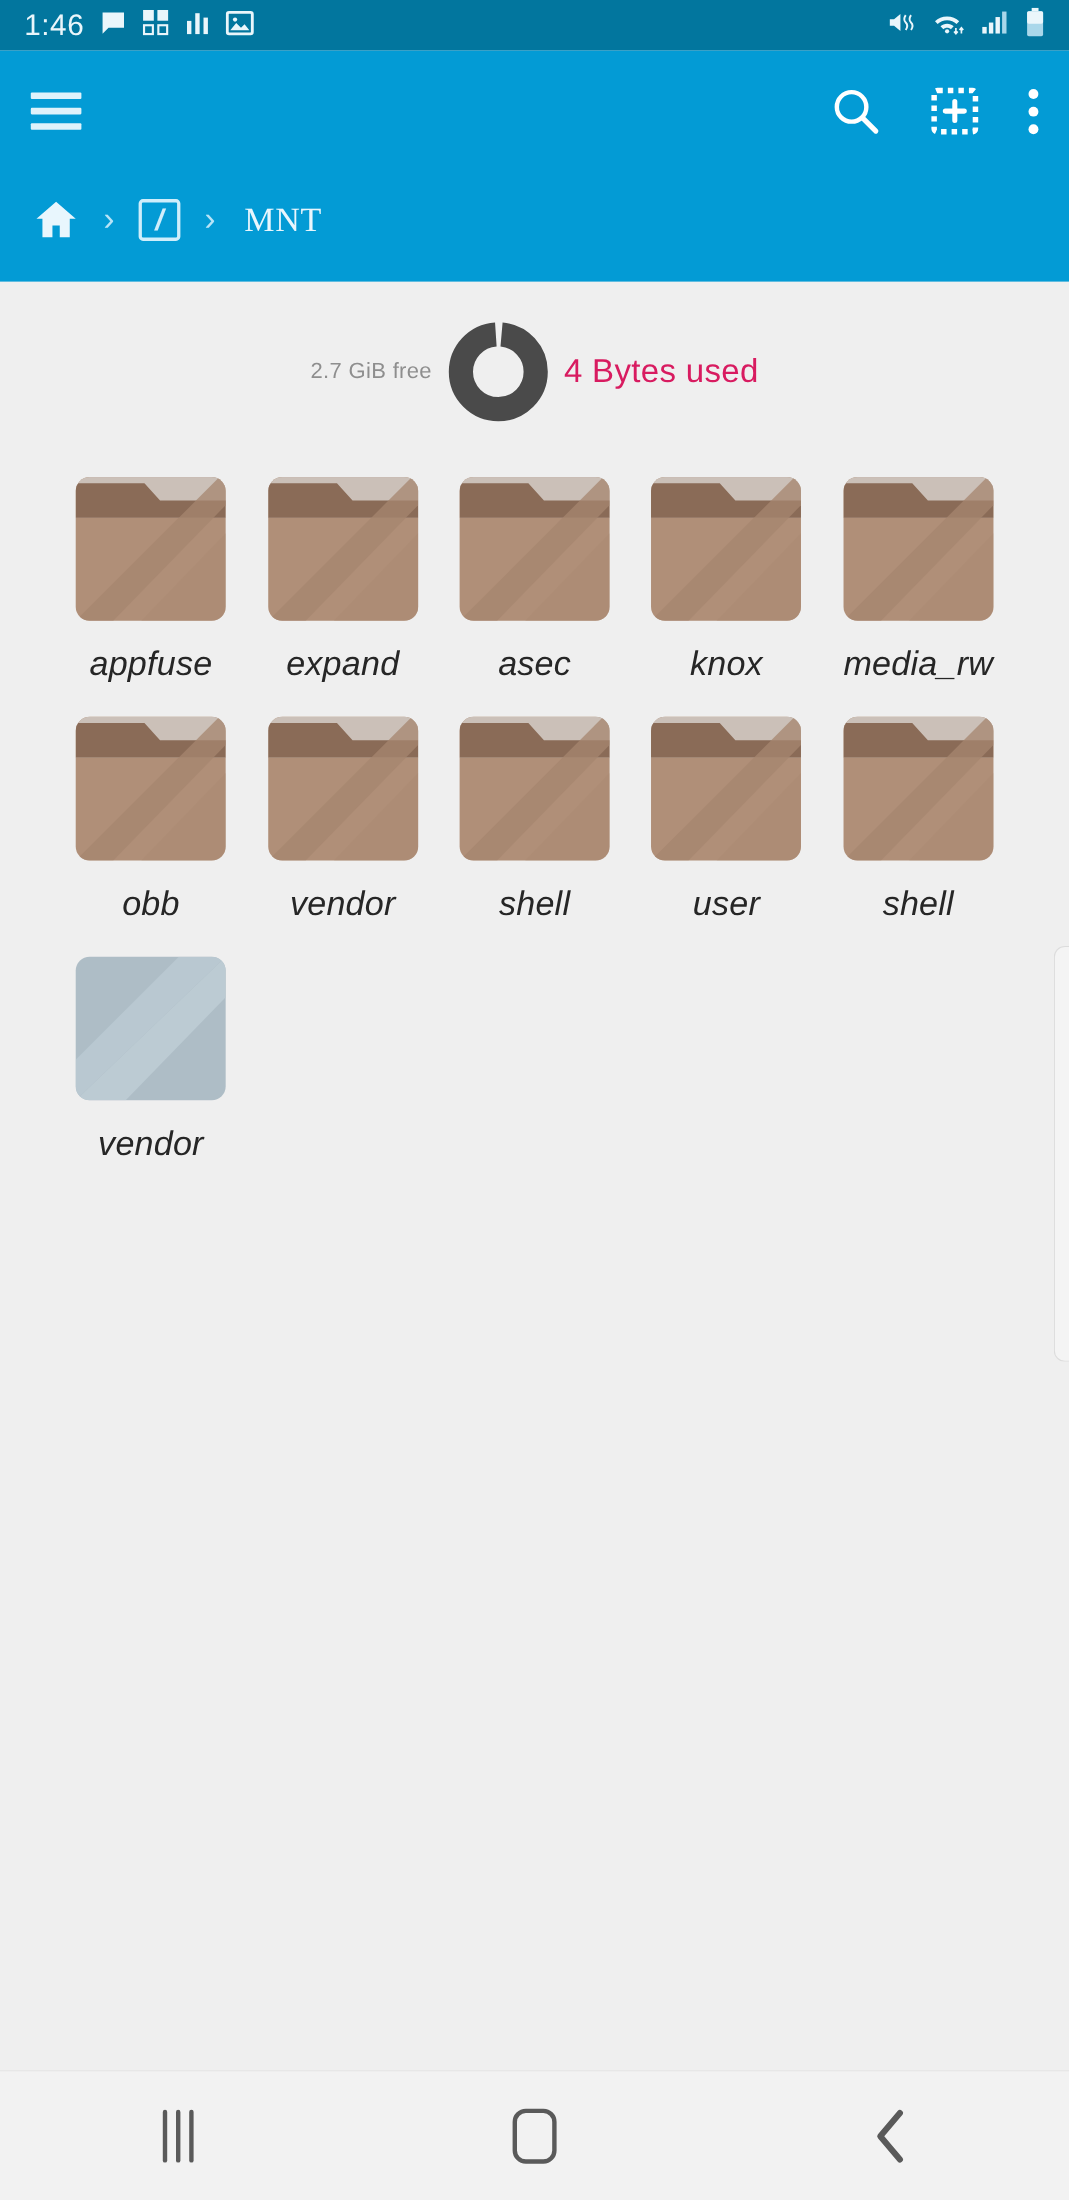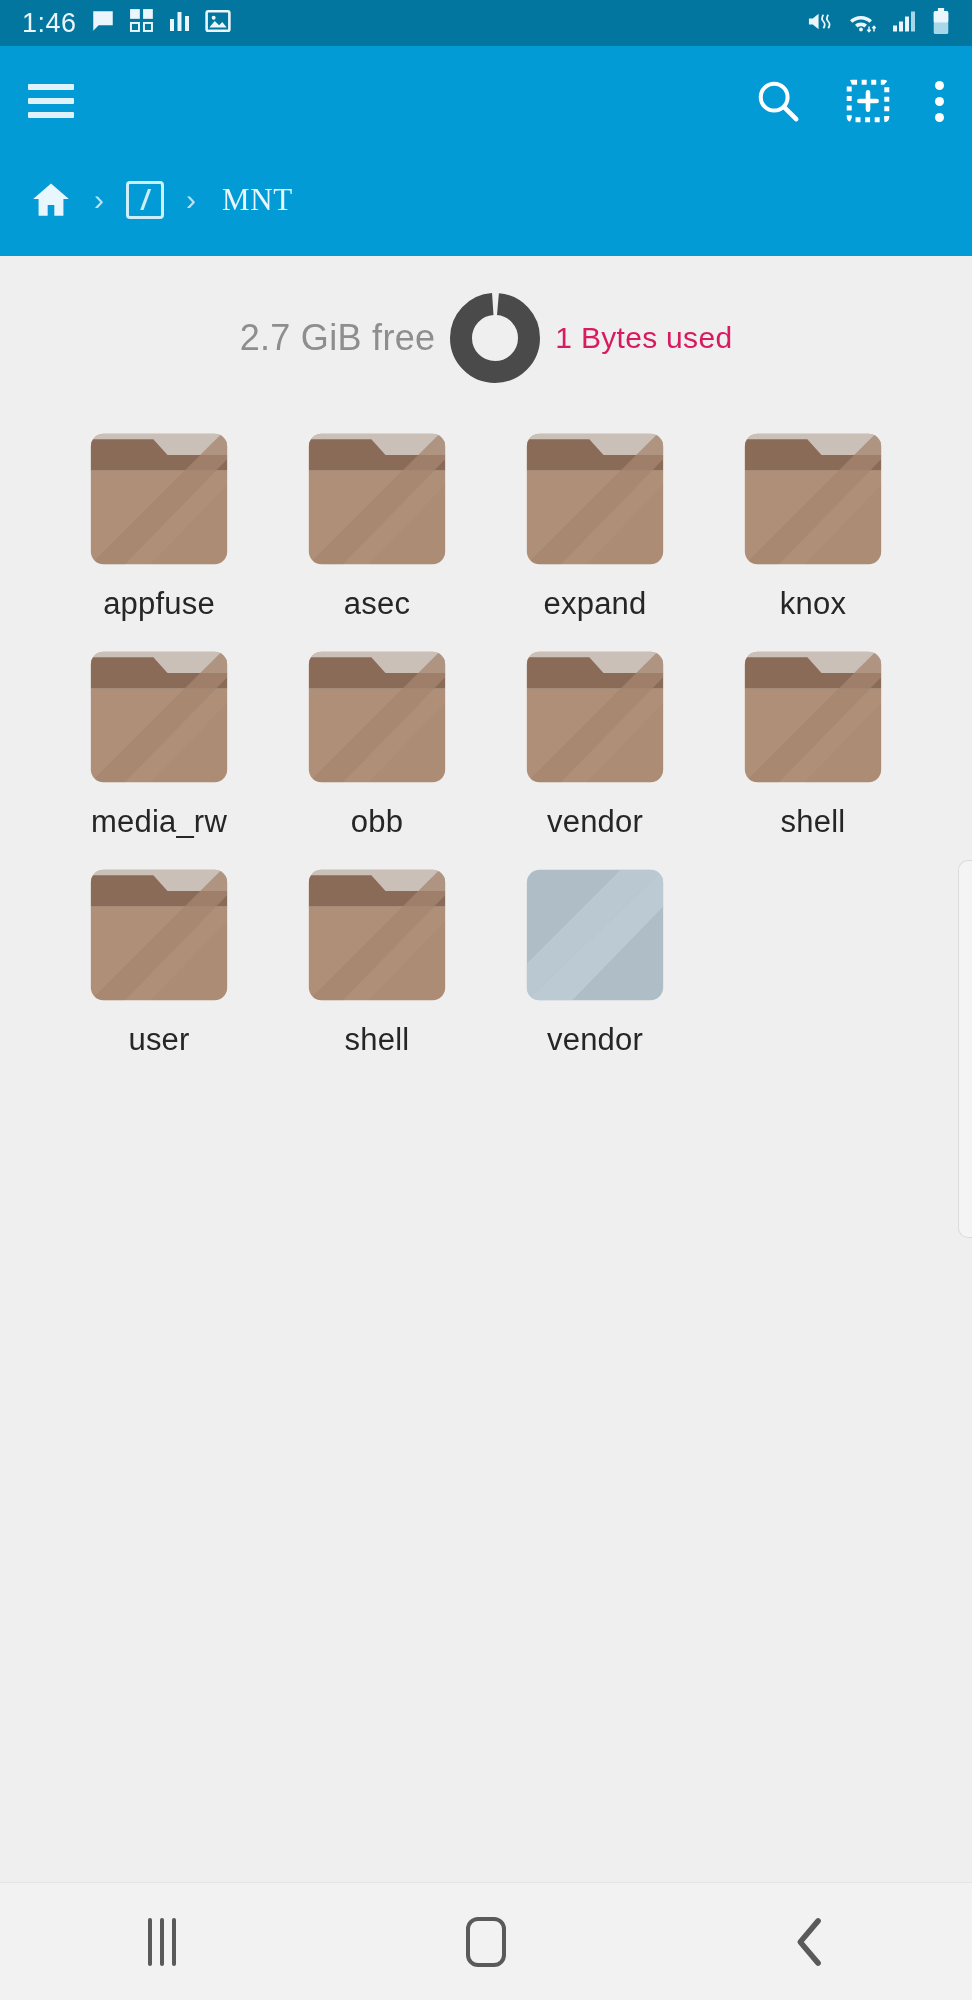--- a/index.html
+++ b/index.html
@@ -49,28 +49,28 @@
     width:38px; height:38px; border:3.5px solid #cfeefb; border-radius:4px;
     display:flex; align-items:center; justify-content:center;
   }
   .root-slash { color:#cfeefb; font-size:27px; font-style:italic; line-height:1; font-weight:600; }
 
   
   .storage {
     display:flex; align-items:center; justify-content:center;
     gap:0px; padding-top:36px; padding-bottom:16px;
   }
-  .free-label { color:#8e8e8e; font-size:36px; letter-spacing:0.3px; }
+  .free-label { color:#8e8e8e; font-size:20px; letter-spacing:0.3px; }
   .used-label { color:#d81b60; font-size:30px; letter-spacing:0.3px; }
   .donut { width:92px; height:92px; margin:0 14px; position:relative; }
 
   
   .grid {
-    display:grid; grid-template-columns:repeat(4,1fr);
-    row-gap:0px; padding:14px 50px 0 50px;
+    display:grid; grid-template-columns:repeat(5,1fr);
+    row-gap:0px; padding:14px 50px 0 50px;font-style:italic;
   }
   .cell {
     display:flex; flex-direction:column; align-items:center;
     padding-top:14px; padding-bottom:10px; cursor:pointer;
   }
   .folder { width:142px; height:142px; position:relative; }
   .flabel {
     margin-top:16px; font-size:31px; color:#262626; letter-spacing:0.2px;
     text-align:center; white-space:nowrap;
   }
@@ -213,21 +213,21 @@
     </div>
   </div>
 
   <div class="storage">
     <span class="free-label">2.7 GiB free</span>
     <div class="donut">
       <svg width="92" height="92" viewBox="0 0 46 46">
         <circle cx="23" cy="23" r="17" fill="none" stroke="#4a4a4a" stroke-width="11" stroke-dasharray="104 3" stroke-dashoffset="-1.5" transform="rotate(-90 23 23)"></circle>
       </svg>
     </div>
-    <span class="used-label">1 Bytes used</span>
+    <span class="used-label">4 Bytes used</span>
   </div>
 
   <div class="grid" id="folder-grid">
       <div class="cell">
         <div class="folder"><svg width="142" height="142" viewBox="0 0 100 100">
             <defs>
               <clipPath id="cf0">
                 <rect x="2" y="4" width="96" height="92" rx="9"></rect>
               </clipPath>
             </defs>
@@ -237,50 +237,50 @@
               <path d="M2 8 h44 l10 11 h42 v11 H2 Z" fill="#8a6b57"></path>
               <path d="M2 96 L94 4 L98 4 L98 22 L26 96 Z" fill="#a5856f" opacity="0.75"></path>
               <path d="M2 96 L98 96 L98 40 L44 96 Z" fill="#ab8a73" opacity="0.55"></path>
             </g>
           </svg></div>
         <div class="flabel">appfuse</div>
       </div>
       <div class="cell">
         <div class="folder"><svg width="142" height="142" viewBox="0 0 100 100">
             <defs>
+              <clipPath id="cf2">
+                <rect x="2" y="4" width="96" height="92" rx="9"></rect>
+              </clipPath>
+            </defs>
+            <rect x="2" y="4" width="96" height="92" rx="9" fill="#b08f78"></rect>
+            <g clip-path="url(#cf2)">
+              <rect x="2" y="4" width="96" height="26" fill="#cbc0b8"></rect>
+              <path d="M2 8 h44 l10 11 h42 v11 H2 Z" fill="#8a6b57"></path>
+              <path d="M2 96 L94 4 L98 4 L98 22 L26 96 Z" fill="#a5856f" opacity="0.75"></path>
+              <path d="M2 96 L98 96 L98 40 L44 96 Z" fill="#ab8a73" opacity="0.55"></path>
+            </g>
+          </svg></div>
+        <div class="flabel">expand</div>
+      </div>
+      <div class="cell">
+        <div class="folder"><svg width="142" height="142" viewBox="0 0 100 100">
+            <defs>
               <clipPath id="cf1">
                 <rect x="2" y="4" width="96" height="92" rx="9"></rect>
               </clipPath>
             </defs>
             <rect x="2" y="4" width="96" height="92" rx="9" fill="#b08f78"></rect>
             <g clip-path="url(#cf1)">
               <rect x="2" y="4" width="96" height="26" fill="#cbc0b8"></rect>
               <path d="M2 8 h44 l10 11 h42 v11 H2 Z" fill="#8a6b57"></path>
               <path d="M2 96 L94 4 L98 4 L98 22 L26 96 Z" fill="#a5856f" opacity="0.75"></path>
               <path d="M2 96 L98 96 L98 40 L44 96 Z" fill="#ab8a73" opacity="0.55"></path>
             </g>
           </svg></div>
         <div class="flabel">asec</div>
-      </div>
-      <div class="cell">
-        <div class="folder"><svg width="142" height="142" viewBox="0 0 100 100">
-            <defs>
-              <clipPath id="cf2">
-                <rect x="2" y="4" width="96" height="92" rx="9"></rect>
-              </clipPath>
-            </defs>
-            <rect x="2" y="4" width="96" height="92" rx="9" fill="#b08f78"></rect>
-            <g clip-path="url(#cf2)">
-              <rect x="2" y="4" width="96" height="26" fill="#cbc0b8"></rect>
-              <path d="M2 8 h44 l10 11 h42 v11 H2 Z" fill="#8a6b57"></path>
-              <path d="M2 96 L94 4 L98 4 L98 22 L26 96 Z" fill="#a5856f" opacity="0.75"></path>
-              <path d="M2 96 L98 96 L98 40 L44 96 Z" fill="#ab8a73" opacity="0.55"></path>
-            </g>
-          </svg></div>
-        <div class="flabel">expand</div>
       </div>
       <div class="cell">
         <div class="folder"><svg width="142" height="142" viewBox="0 0 100 100">
             <defs>
               <clipPath id="cf3">
                 <rect x="2" y="4" width="96" height="92" rx="9"></rect>
               </clipPath>
             </defs>
             <rect x="2" y="4" width="96" height="92" rx="9" fill="#b08f78"></rect>
             <g clip-path="url(#cf3)">

